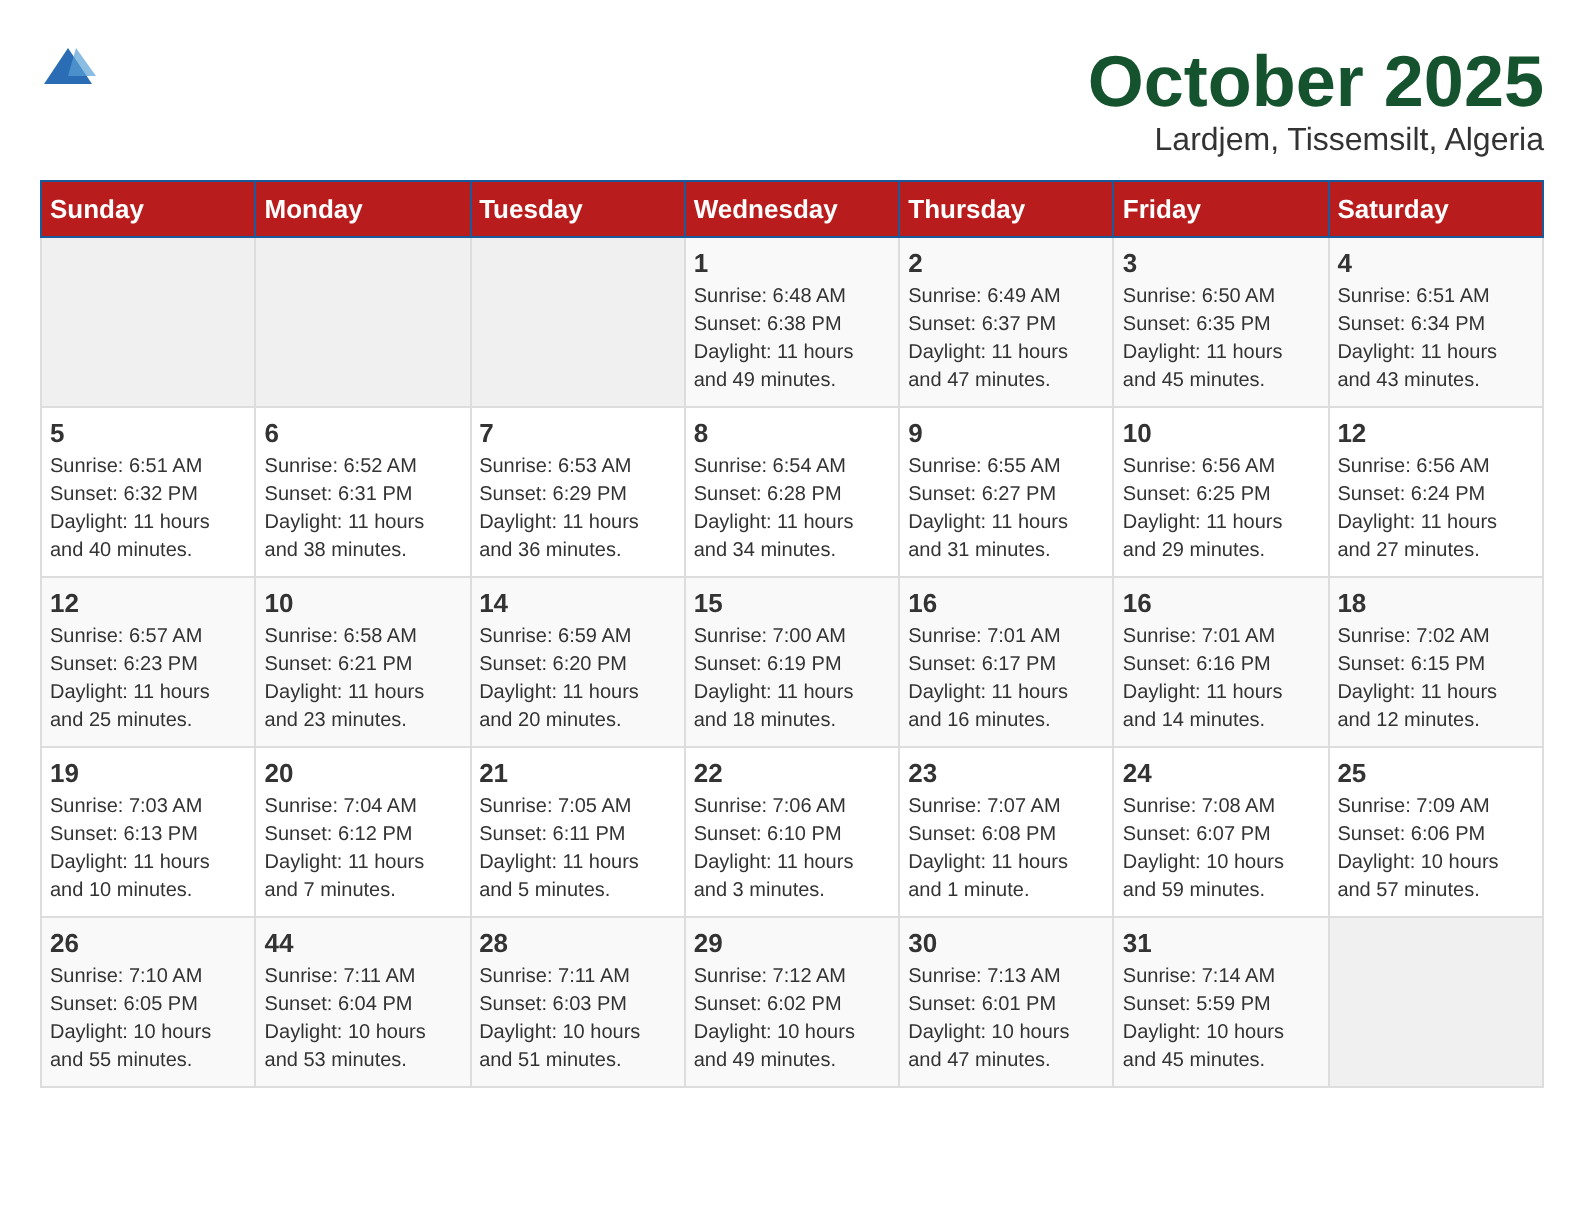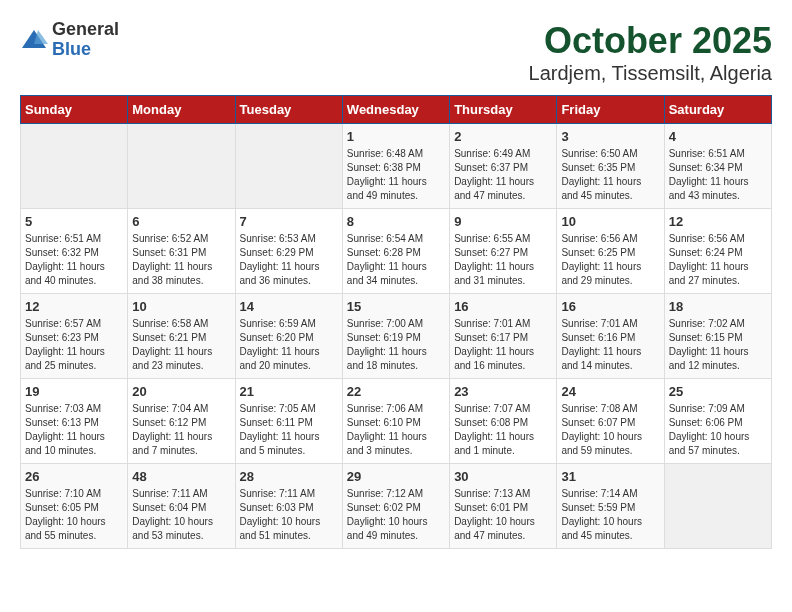--- a/index.html
+++ b/index.html
@@ -42,21 +42,21 @@
     }
     .title-area {
       text-align: right;
     }
     .month-title {
       font-size: 36px;
       font-weight: bold;
       color: #14532d;
     }
     .location {
-      font-size: 20px;
+      font-size: 16px;
       color: #333;
     }
     table {
       width: 100%;
       border-collapse: collapse;
       table-layout: fixed;
     }
     thead tr {
       background-color: #b91c1c;
     }
@@ -104,24 +104,20 @@
 </head>
 <body>
 
 <div class="header">
   <div class="logo">
     <svg class="logo-icon" viewBox="0 0 28 28">
       <rect x="0" y="0" width="28" height="28" fill="white"></rect>
       <polygon points="14,4 26,22 2,22" fill="#2a6db5"></polygon>
       <polygon points="18,4 28,18 14,18" fill="#5a9fd4" opacity="0.7"></polygon>
     </svg>
-    <div class="logo-text">
-      <span class="logo-general">General</span>
-      <span class="logo-blue">Blue</span>
-    </div>
   </div>
   <div class="title-area">
     <div class="month-title">October 2025</div>
     <div class="location">Lardjem, Tissemsilt, Algeria</div>
   </div>
 </div>
 
 <table>
   <thead>
     <tr>
@@ -245,21 +241,21 @@
           <span class="day-number">25</span>
           <div class="day-info">Sunrise: 7:09 AM<br>Sunset: 6:06 PM<br>Daylight: 10 hours and 57 minutes.</div>
         </td>
       </tr>
       <tr>
         <td>
           <span class="day-number">26</span>
           <div class="day-info">Sunrise: 7:10 AM<br>Sunset: 6:05 PM<br>Daylight: 10 hours and 55 minutes.</div>
         </td>
         <td>
-          <span class="day-number">48</span>
+          <span class="day-number">44</span>
           <div class="day-info">Sunrise: 7:11 AM<br>Sunset: 6:04 PM<br>Daylight: 10 hours and 53 minutes.</div>
         </td>
         <td>
           <span class="day-number">28</span>
           <div class="day-info">Sunrise: 7:11 AM<br>Sunset: 6:03 PM<br>Daylight: 10 hours and 51 minutes.</div>
         </td>
         <td>
           <span class="day-number">29</span>
           <div class="day-info">Sunrise: 7:12 AM<br>Sunset: 6:02 PM<br>Daylight: 10 hours and 49 minutes.</div>
         </td>

